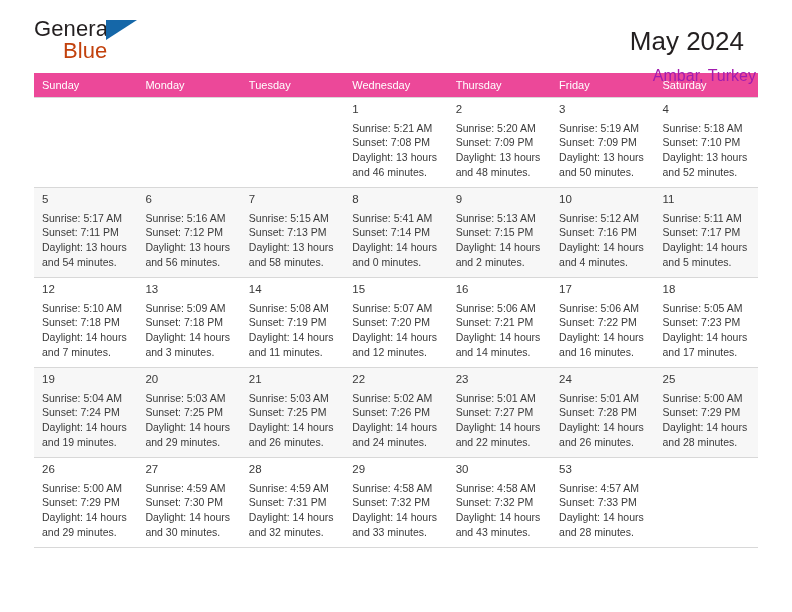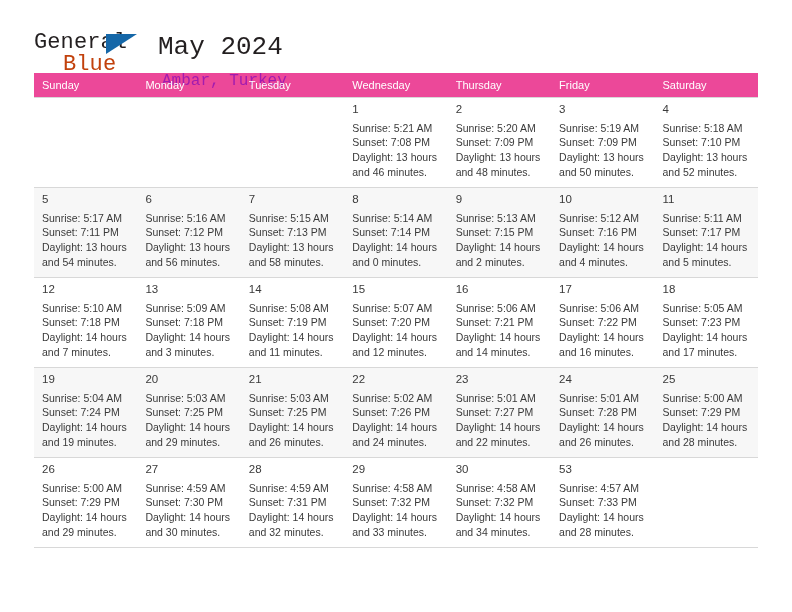--- a/index.html
+++ b/index.html
@@ -19,25 +19,24 @@
     width: 792px;
     height: 612px;
     box-sizing: border-box;
     padding: 0 34px;
   }
 
   
   .header {
     display: flex;
     align-items: flex-start;
-    justify-content: flex-start;
-    padding-top: 30px;
+    justify-content: space-between;
+    padding-top: 16px;
     height: 70px;
     box-sizing: border-box;
-    font-family: Liberation Mono, monospace;
   }
   .brand {
     position: relative;
     width: 120px;
     height: 56px;
     line-height: 1;
   }
   .brand-general {
     position: absolute;
     left: 0;
@@ -65,21 +64,21 @@
   }
   .title-block {
     text-align: right;
     padding-right: 2px;
   }
   .cal-title {
     font-size: 26px;
     color: #231f20;
     line-height: 1.05;
     font-weight: normal;
-    margin: 4px;
+    margin: 12px;
   }
   .cal-subtitle {
     font-size: 16px;
     color: #a21caf;
     margin-top: 11px;
   }
 
   
   .calendar {
     width: 724px;
@@ -246,21 +245,21 @@
               <div class="day-num">7</div>
               <div class="day-line">Sunrise: 5:15 AM</div>
               <div class="day-line">Sunset: 7:13 PM</div>
               <div class="day-line">Daylight: 13 hours</div>
               <div class="day-line">and 58 minutes.</div>
             </div>
           </td>
           <td>
             <div class="cell-inner">
               <div class="day-num">8</div>
-              <div class="day-line">Sunrise: 5:14 AM</div>
+              <div class="day-line">Sunrise: 5:41 AM</div>
               <div class="day-line">Sunset: 7:14 PM</div>
               <div class="day-line">Daylight: 14 hours</div>
               <div class="day-line">and 0 minutes.</div>
             </div>
           </td>
           <td>
             <div class="cell-inner">
               <div class="day-num">9</div>
               <div class="day-line">Sunrise: 5:13 AM</div>
               <div class="day-line">Sunset: 7:15 PM</div>
@@ -453,21 +452,21 @@
               <div class="day-line">Daylight: 14 hours</div>
               <div class="day-line">and 33 minutes.</div>
             </div>
           </td>
           <td>
             <div class="cell-inner">
               <div class="day-num">30</div>
               <div class="day-line">Sunrise: 4:58 AM</div>
               <div class="day-line">Sunset: 7:32 PM</div>
               <div class="day-line">Daylight: 14 hours</div>
-              <div class="day-line">and 34 minutes.</div>
+              <div class="day-line">and 43 minutes.</div>
             </div>
           </td>
           <td>
             <div class="cell-inner">
               <div class="day-num">53</div>
               <div class="day-line">Sunrise: 4:57 AM</div>
               <div class="day-line">Sunset: 7:33 PM</div>
               <div class="day-line">Daylight: 14 hours</div>
               <div class="day-line">and 28 minutes.</div>
             </div>

